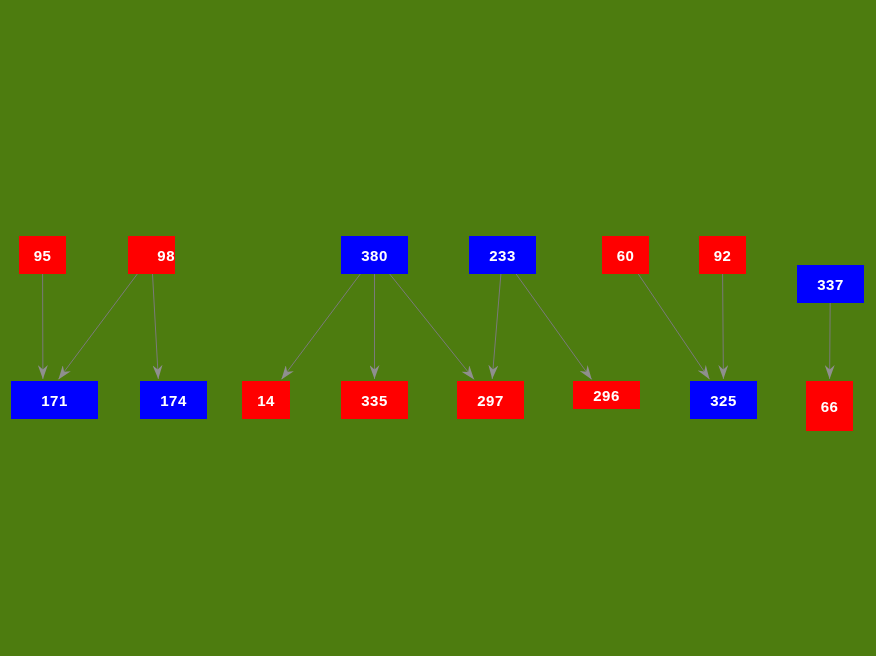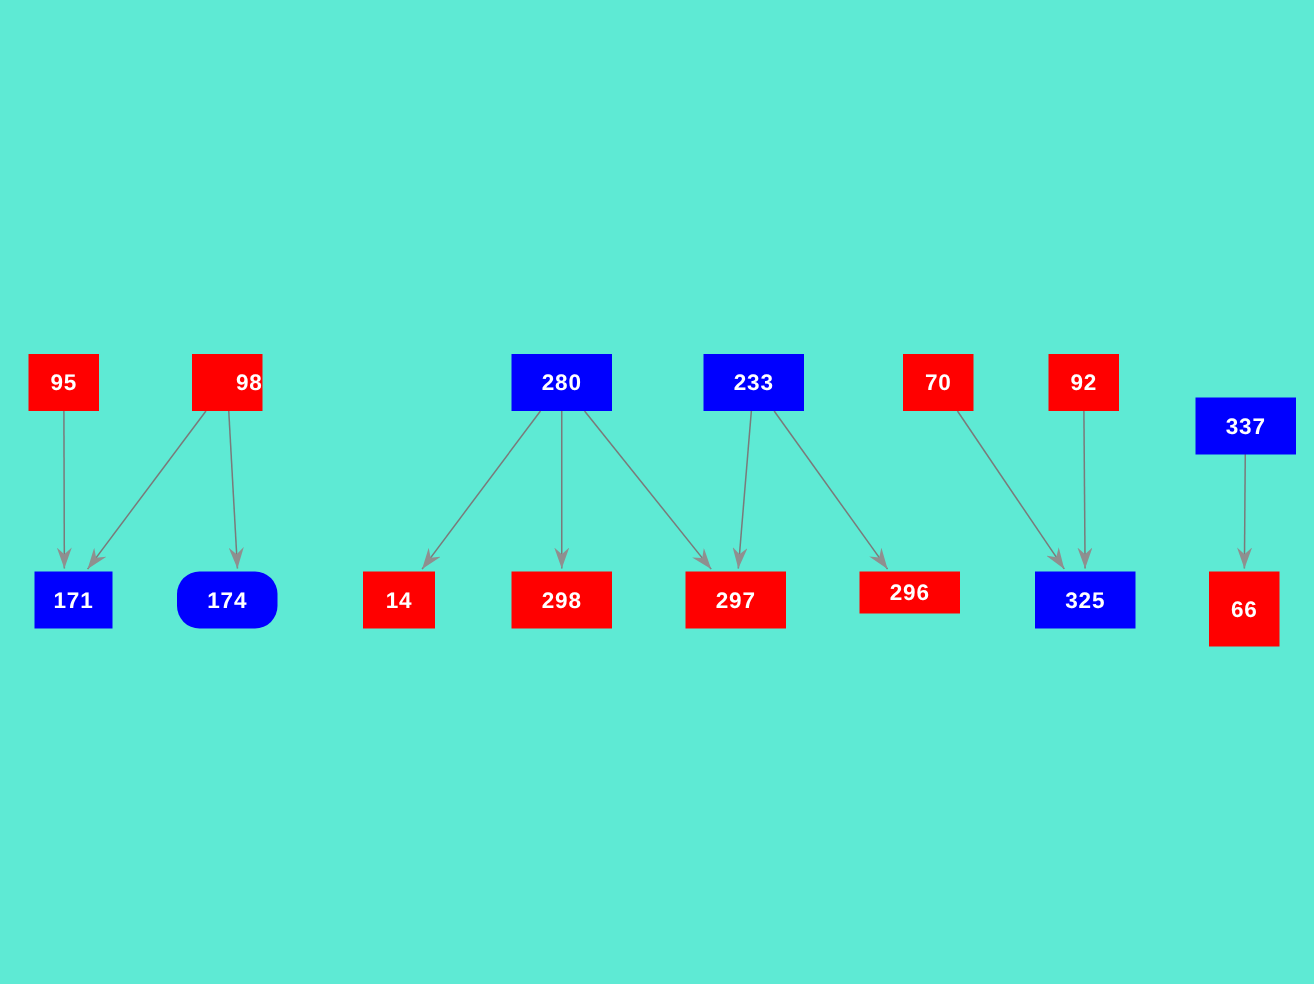--- a/index.html
+++ b/index.html
@@ -5,21 +5,21 @@
   html, body {
     margin: 0;
     padding: 0;
     background: #ffffff;
     font-family: "Liberation Sans", sans-serif;
   }
   #canvas {
     position: relative;
     width: 876px;
     height: 656px;
-    background: #5eead4;
+    background: #4d7c0f;
     overflow: hidden;
   }
   #edge-layer {
     position: absolute;
     left: 0;
     top: 0;
     pointer-events: none;
   }
   .graph-node {
     position: absolute;
@@ -59,45 +59,45 @@
       </g>
   </svg>
   <div id="node-layer">
       <div class="graph-node" style="left: 19px; top: 236px; width: 47px; height: 38px; background: rgb(255, 0, 0); color: rgb(255, 255, 255);">
         <span>95</span>
       </div>
       <div class="graph-node" style="left: 128px; top: 236px; width: 47px; height: 38px; background: rgb(255, 0, 0); color: rgb(255, 255, 255); justify-content: flex-end;">
         <span>98</span>
       </div>
       <div class="graph-node" style="left: 341px; top: 236px; width: 67px; height: 38px; background: rgb(0, 0, 255); color: rgb(255, 255, 255);">
-        <span>280</span>
+        <span>380</span>
       </div>
       <div class="graph-node" style="left: 469px; top: 236px; width: 67px; height: 38px; background: rgb(0, 0, 255); color: rgb(255, 255, 255);">
         <span>233</span>
       </div>
       <div class="graph-node" style="left: 602px; top: 236px; width: 47px; height: 38px; background: rgb(255, 0, 0); color: rgb(255, 255, 255);">
-        <span>70</span>
+        <span>60</span>
       </div>
       <div class="graph-node" style="left: 699px; top: 236px; width: 47px; height: 38px; background: rgb(255, 0, 0); color: rgb(255, 255, 255);">
         <span>92</span>
       </div>
       <div class="graph-node" style="left: 797px; top: 236px; width: 67px; height: 38px; background: rgb(0, 0, 255); color: rgb(255, 255, 255); margin-top: 29px;">
         <span>337</span>
       </div>
-      <div class="graph-node" style="left: 11px; top: 381px; width: 52px; height: 38px; background: rgb(0, 0, 255); color: rgb(255, 255, 255); margin-left: 12px;">
+      <div class="graph-node" style="left: 11px; top: 381px; width: 87px; height: 38px; background: rgb(0, 0, 255); color: rgb(255, 255, 255);">
         <span>171</span>
       </div>
-      <div class="graph-node" style="left: 118px; top: 381px; width: 67px; height: 38px; background: rgb(0, 0, 255); color: rgb(255, 255, 255); border-radius: 15px;">
+      <div class="graph-node" style="left: 140px; top: 381px; width: 67px; height: 38px; background: rgb(0, 0, 255); color: rgb(255, 255, 255);">
         <span>174</span>
       </div>
       <div class="graph-node" style="left: 242px; top: 381px; width: 48px; height: 38px; background: rgb(255, 0, 0); color: rgb(255, 255, 255);">
         <span>14</span>
       </div>
       <div class="graph-node" style="left: 341px; top: 381px; width: 67px; height: 38px; background: rgb(255, 0, 0); color: rgb(255, 255, 255);">
-        <span>298</span>
+        <span>335</span>
       </div>
       <div class="graph-node" style="left: 457px; top: 381px; width: 67px; height: 38px; background: rgb(255, 0, 0); color: rgb(255, 255, 255);">
         <span>297</span>
       </div>
       <div class="graph-node" style="left: 573px; top: 381px; width: 67px; height: 28px; background: rgb(255, 0, 0); color: rgb(255, 255, 255);">
         <span>296</span>
       </div>
       <div class="graph-node" style="left: 690px; top: 381px; width: 67px; height: 38px; background: rgb(0, 0, 255); color: rgb(255, 255, 255); text-align: center;">
         <span>325</span>
       </div>

